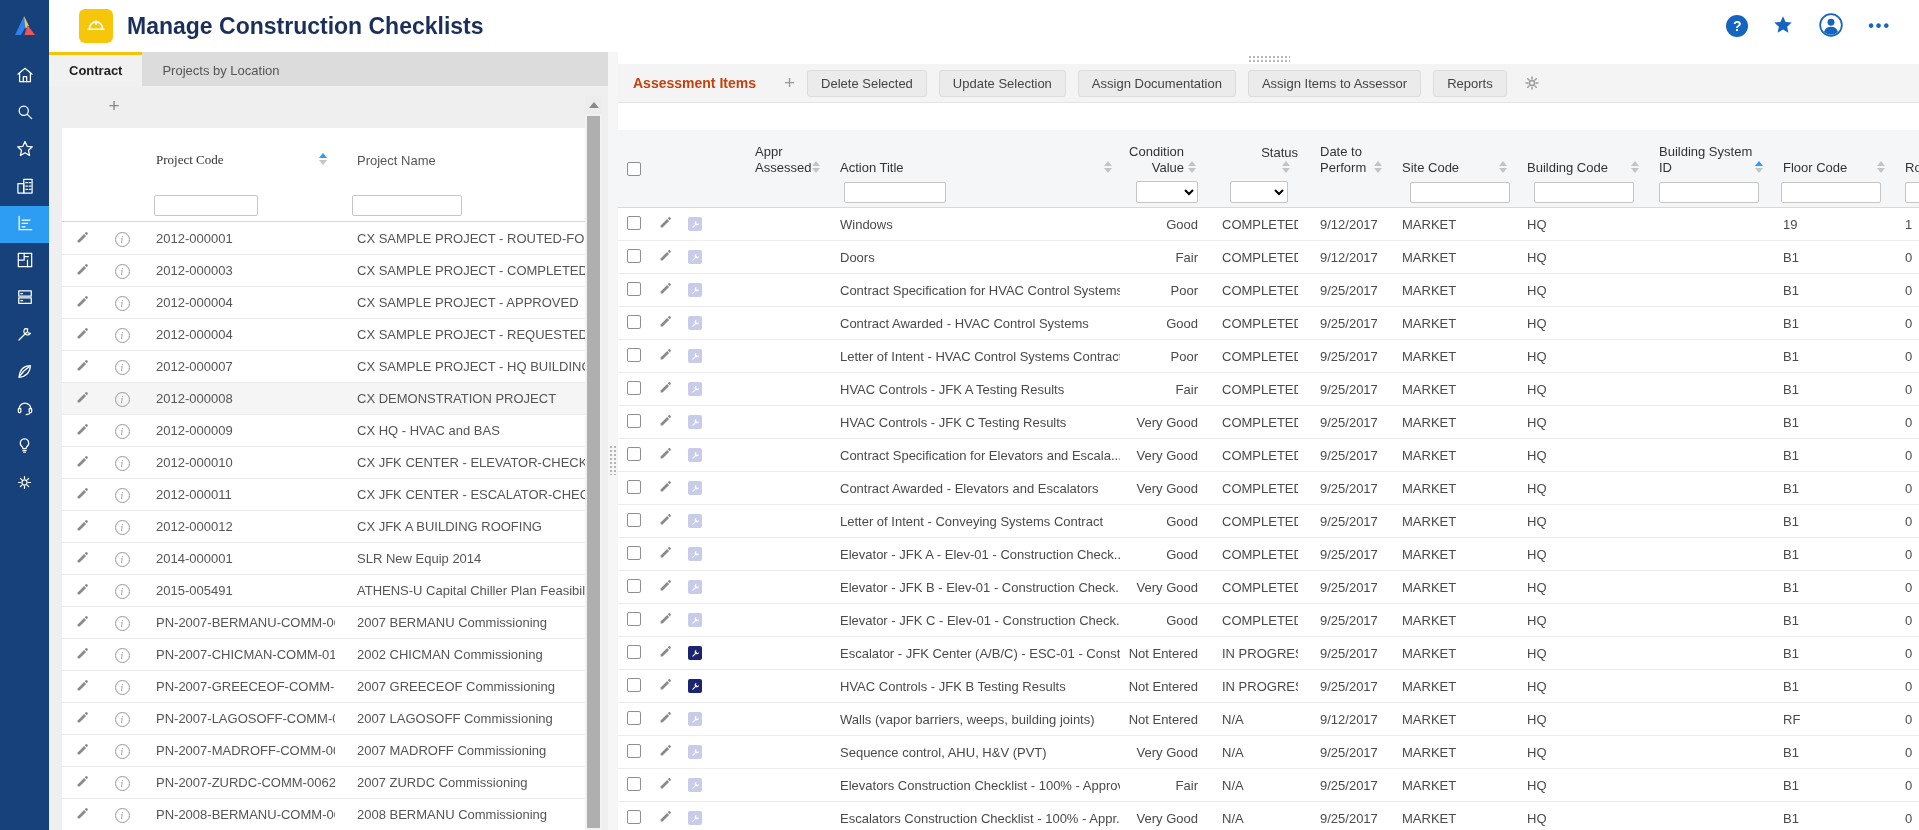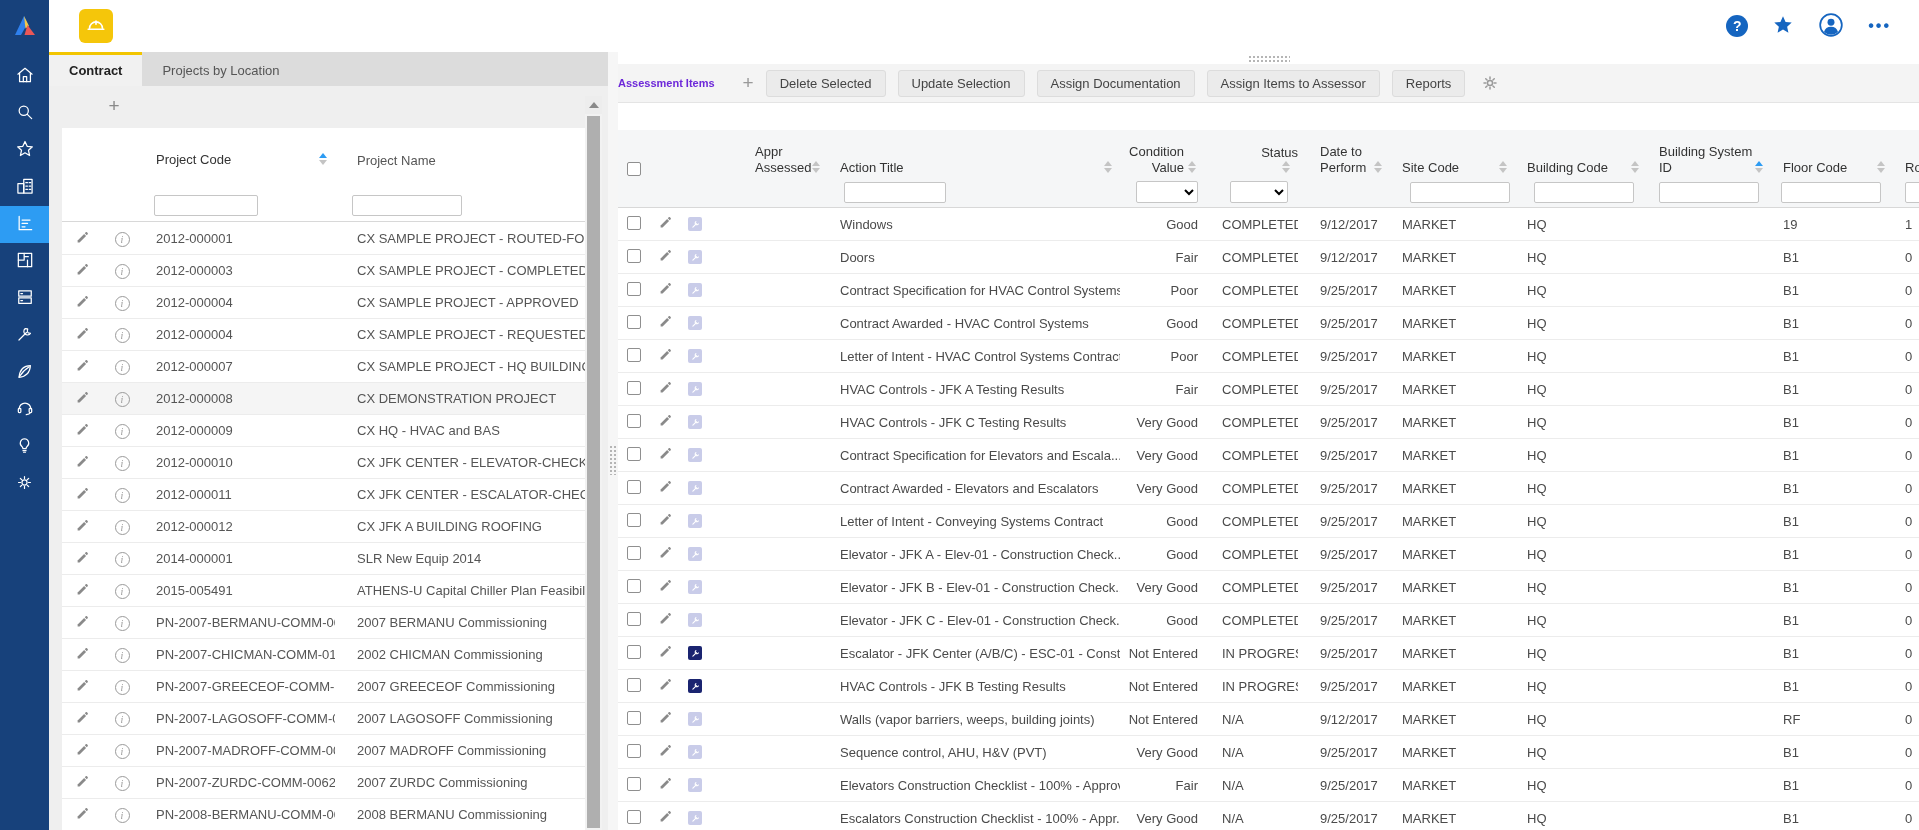--- a/index.html
+++ b/index.html
@@ -48,21 +48,21 @@
   .vscroll .thumb { position:absolute; top:20px; bottom:2px; left:2px; width:13px; background:#AFAFAF; cursor:pointer; }
 
   
   .vsplitter { position:absolute; left:608px; top:52px; width:10px; height:778px; background:#F6F6F6; cursor:col-resize; }
   .dots-v { position:absolute; left:1px; top:393px; width:8px; height:30px; background-image:radial-gradient(#B5B5B5 1px, transparent 1.3px); background-size:4px 4px; }
 
   
   .right-panel { position:absolute; left:618px; top:52px; width:1301px; height:778px; background:#fff; overflow:hidden; }
   .dots-h { position:absolute; left:630px; top:3px; width:42px; height:9px; background-image:radial-gradient(#B5B5B5 1px, transparent 1.3px); background-size:4px 4px; cursor:row-resize; }
   .toolbar { position:absolute; left:0; top:12px; width:1301px; height:39px; background:#F4F4F4; display:flex; align-items:center; border-bottom:1px solid #E4E4E4; }
-  .rp-title { font-size:11px; font-weight:bold; color:#6d28d9; }
+  .rp-title { margin-left:15px; font-size:14px; font-weight:bold; color:#c2410c; }
   .rp-add { margin-left:28px; color:#999; font-size:19px; cursor:pointer; }
   .toolbar .btn { margin-left:12px; height:27px; padding:0 13px; background:#EBEBEB; border:1px solid #DCDCDC; border-radius:3px; color:#444; font-size:13px; display:flex; align-items:center; cursor:pointer; white-space:nowrap; }
   .gear { margin-left:16px; cursor:pointer; display:flex; align-items:center; }
   .equip-row { position:absolute; left:0; top:51px; width:1301px; height:27px; display:flex; align-items:center; padding-left:15px; background:#fff; }
   .equip-row b { color:#333; }
   .equip-num { font-weight:bold; color:#333; margin-left:6px; cursor:pointer; }
   .equip-all { color:#333; margin-left:12px; cursor:pointer; }
   .sup-count { font-size:9px; color:#999; vertical-align:super; margin-left:2px; }
 
   
@@ -193,20 +193,21 @@
   </div>
 
   <div class="topbar">
     <div class="hat-badge">
       <svg width="22" height="22" viewBox="0 0 24 24" style="stroke:#fff;fill:none;stroke-width:1.8;stroke-linecap:round">
         <path d="M5 14.5 a7 7 0 0 1 14 0"></path>
           <path d="M3.5 15.5 H20.5"></path>
           <path d="M12 6.5 V10"></path>
       </svg>
     </div>
+    <div class="page-title">Manage Construction Checklists</div>
     <div class="topbar-right">
       <span class="help-circle">?</span>
       <span style="cursor:pointer">
         <svg width="22" height="22" viewBox="0 0 24 24">
             <polygon points="12,2.5 14.8,8.6 21.5,9.3 16.5,13.8 17.9,20.4 12,17 6.1,20.4 7.5,13.8 2.5,9.3 9.2,8.6" fill="#1565C0"></polygon>
           </svg>
       </span>
       <span style="cursor:pointer">
         <svg width="26" height="26" viewBox="0 0 24 24">
             <circle cx="12" cy="12" r="10" fill="none" stroke="#1565C0" stroke-width="1.6"></circle>
@@ -222,21 +223,21 @@
     <div class="tabbar">
       <div class="tab active">Contract</div>
       <div class="tab">Projects by Location</div>
     </div>
     <div class="add-btn">+</div>
 
     <div class="ltable">
       <div class="lhead">
         <span class="cell lc-edit"></span>
         <span class="cell lc-info"></span>
-        <span class="cell lc-code hcell" style="display:flex;align-items:center;">
+        <span class="cell lc-code hcell" style="display:flex;align-items:center;font-family:Liberation Serif, serif;">
           <span>Project Code</span>
           <span class="sort active">
               <i class="up"></i>
               <i class="dn"></i>
             </span>
         </span>
         <span class="cell lc-name">Project Name</span>
       </div>
       <div class="lfilter">
         <input class="filter-input" style="position: absolute; left: 92px; top: 3px; width: 104px;">

